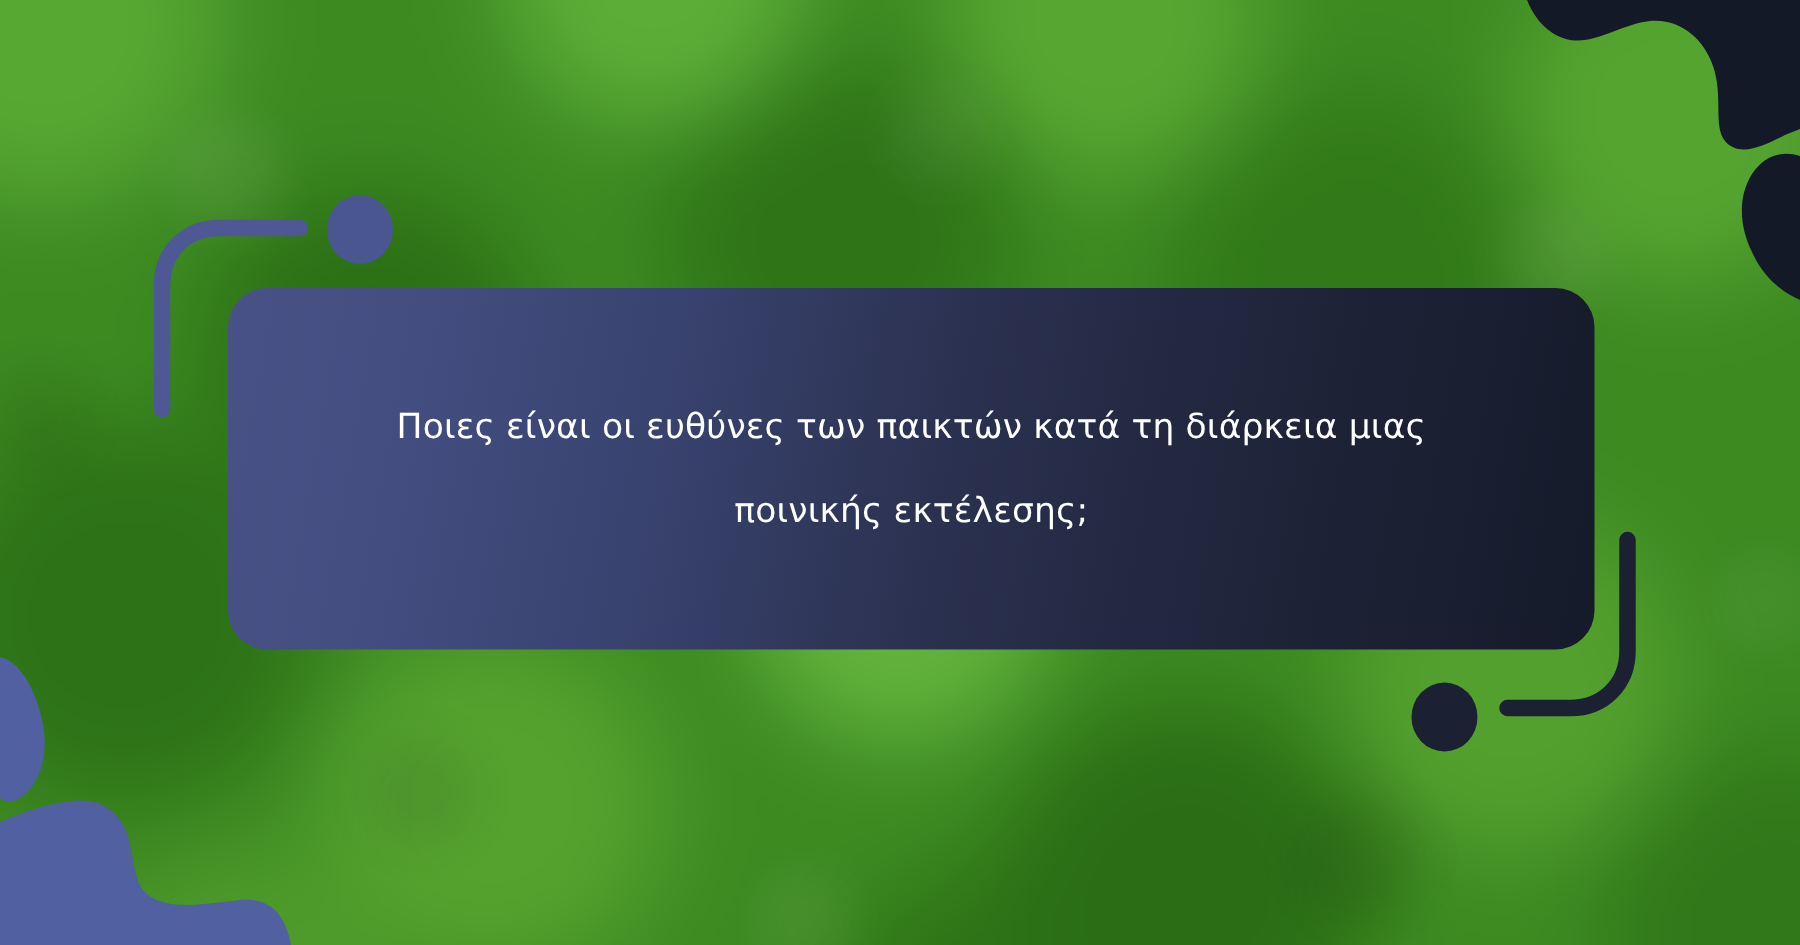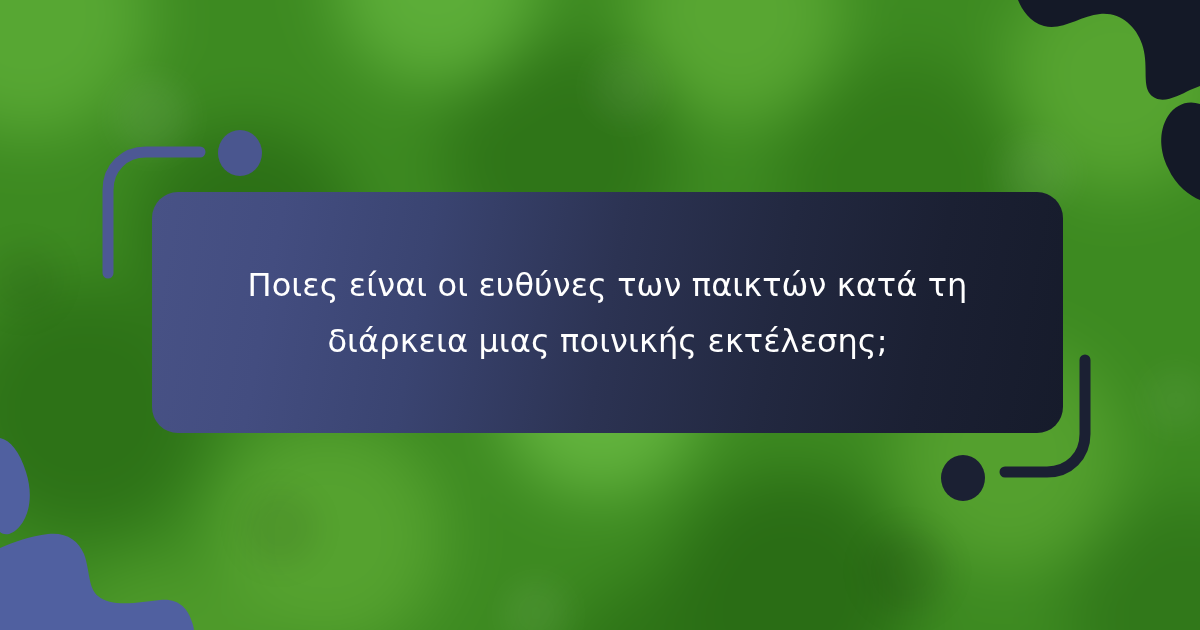--- a/index.html
+++ b/index.html
@@ -107,21 +107,21 @@
         #161b2b 100%);
     display: flex;
     align-items: center;
     justify-content: center;
     box-sizing: border-box;
     padding: 0 64px;
   }
   #card-text {
     margin: 0;
     color: #ffffff;
-    font-size: 32px;
+    font-size: 23px;
     line-height: 56px;
     text-align: center;
     font-weight: 400;
     letter-spacing: .1px;
     max-width: 760px;
   }
 </style>
 </head>
 <body>
 

